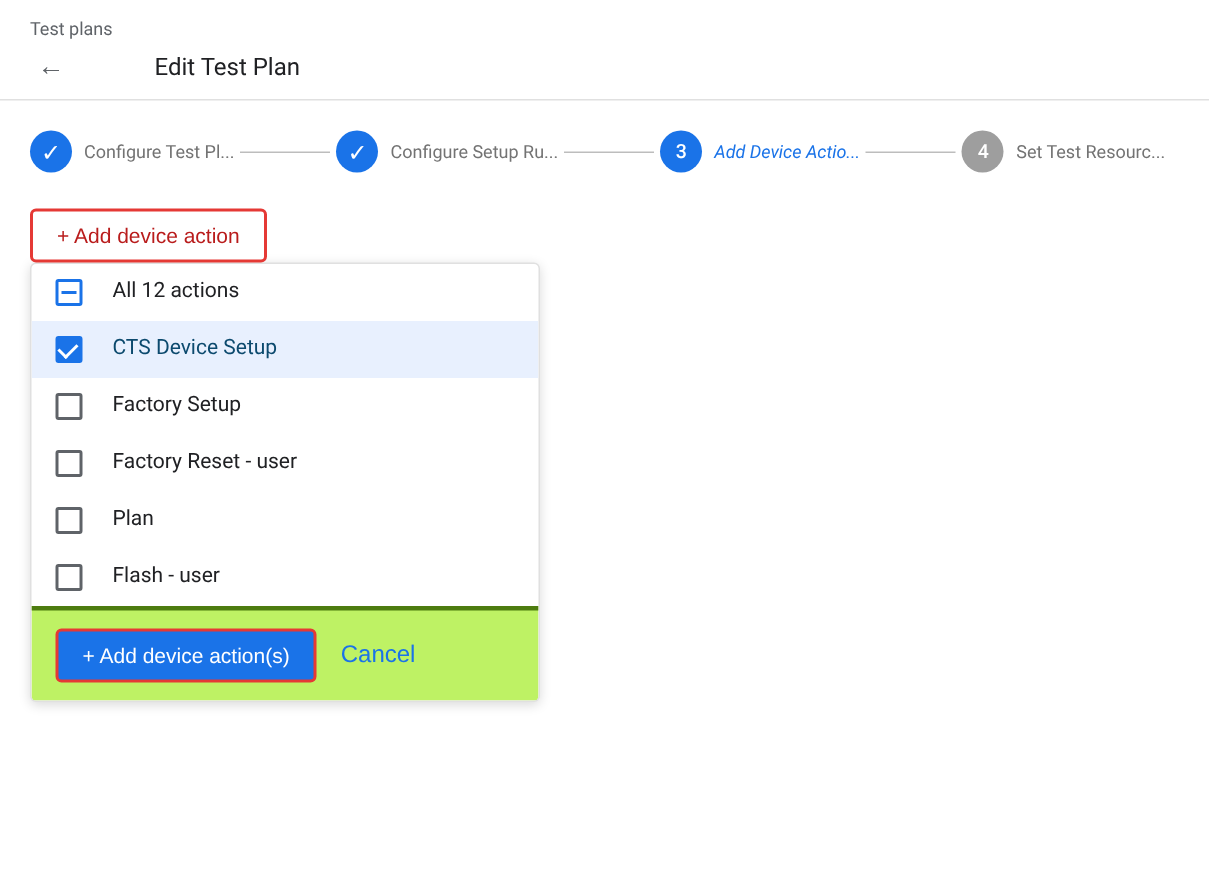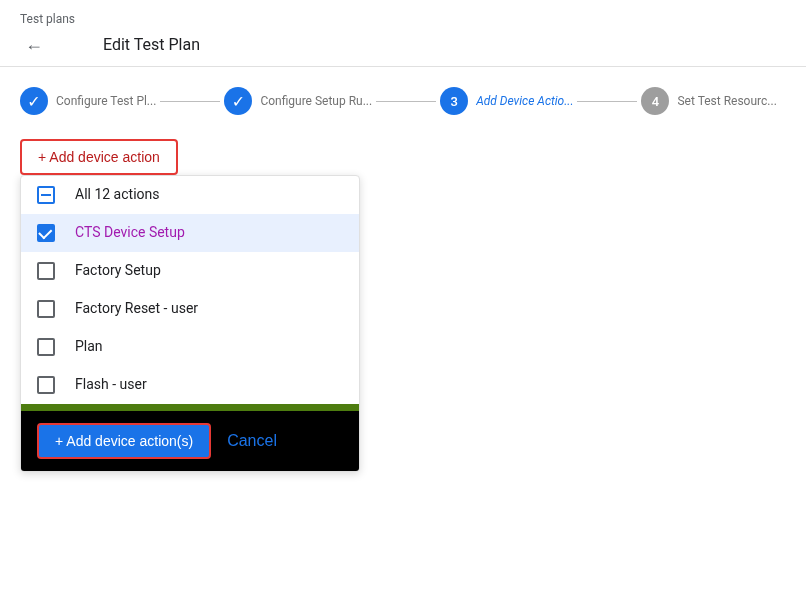--- a/index.html
+++ b/index.html
@@ -146,21 +146,21 @@
       display: flex;
       gap: 20px;
       padding: 10px 16px;
       cursor: pointer;
       font-size: 14px;
       color: #202124;
     }
 
     .dropdown-item.selected {
       background: #e8f0fe;
-      color: #a21caf;
+      color: #0c4a6e;
     }
 
     .checkbox {
       width: 18px;
       height: 18px;
       border: 2px solid #5f6368;
       border-radius: 2px;
       flex-shrink: 0;
       display: flex;
       align-items: center;
@@ -192,22 +192,22 @@
       width: 10px;
       height: 2px;
       background: #1a73e8;
     }
 
     .dropdown-footer {
       display: flex;
       align-items: center;
       gap: 16px;
       padding: 12px 16px;
-      border-top: 7px solid #4d7c0f;
-      background: #000000;
+      border-top: 3px solid #4d7c0f;
+      background: #bef264;
     }
 
     .add-actions-btn {
       padding: 8px 16px;
       background: #1a73e8;
       color: white;
       border: 2px solid #e53935;
       border-radius: 4px;
       font-size: 14px;
       font-weight: 500;

